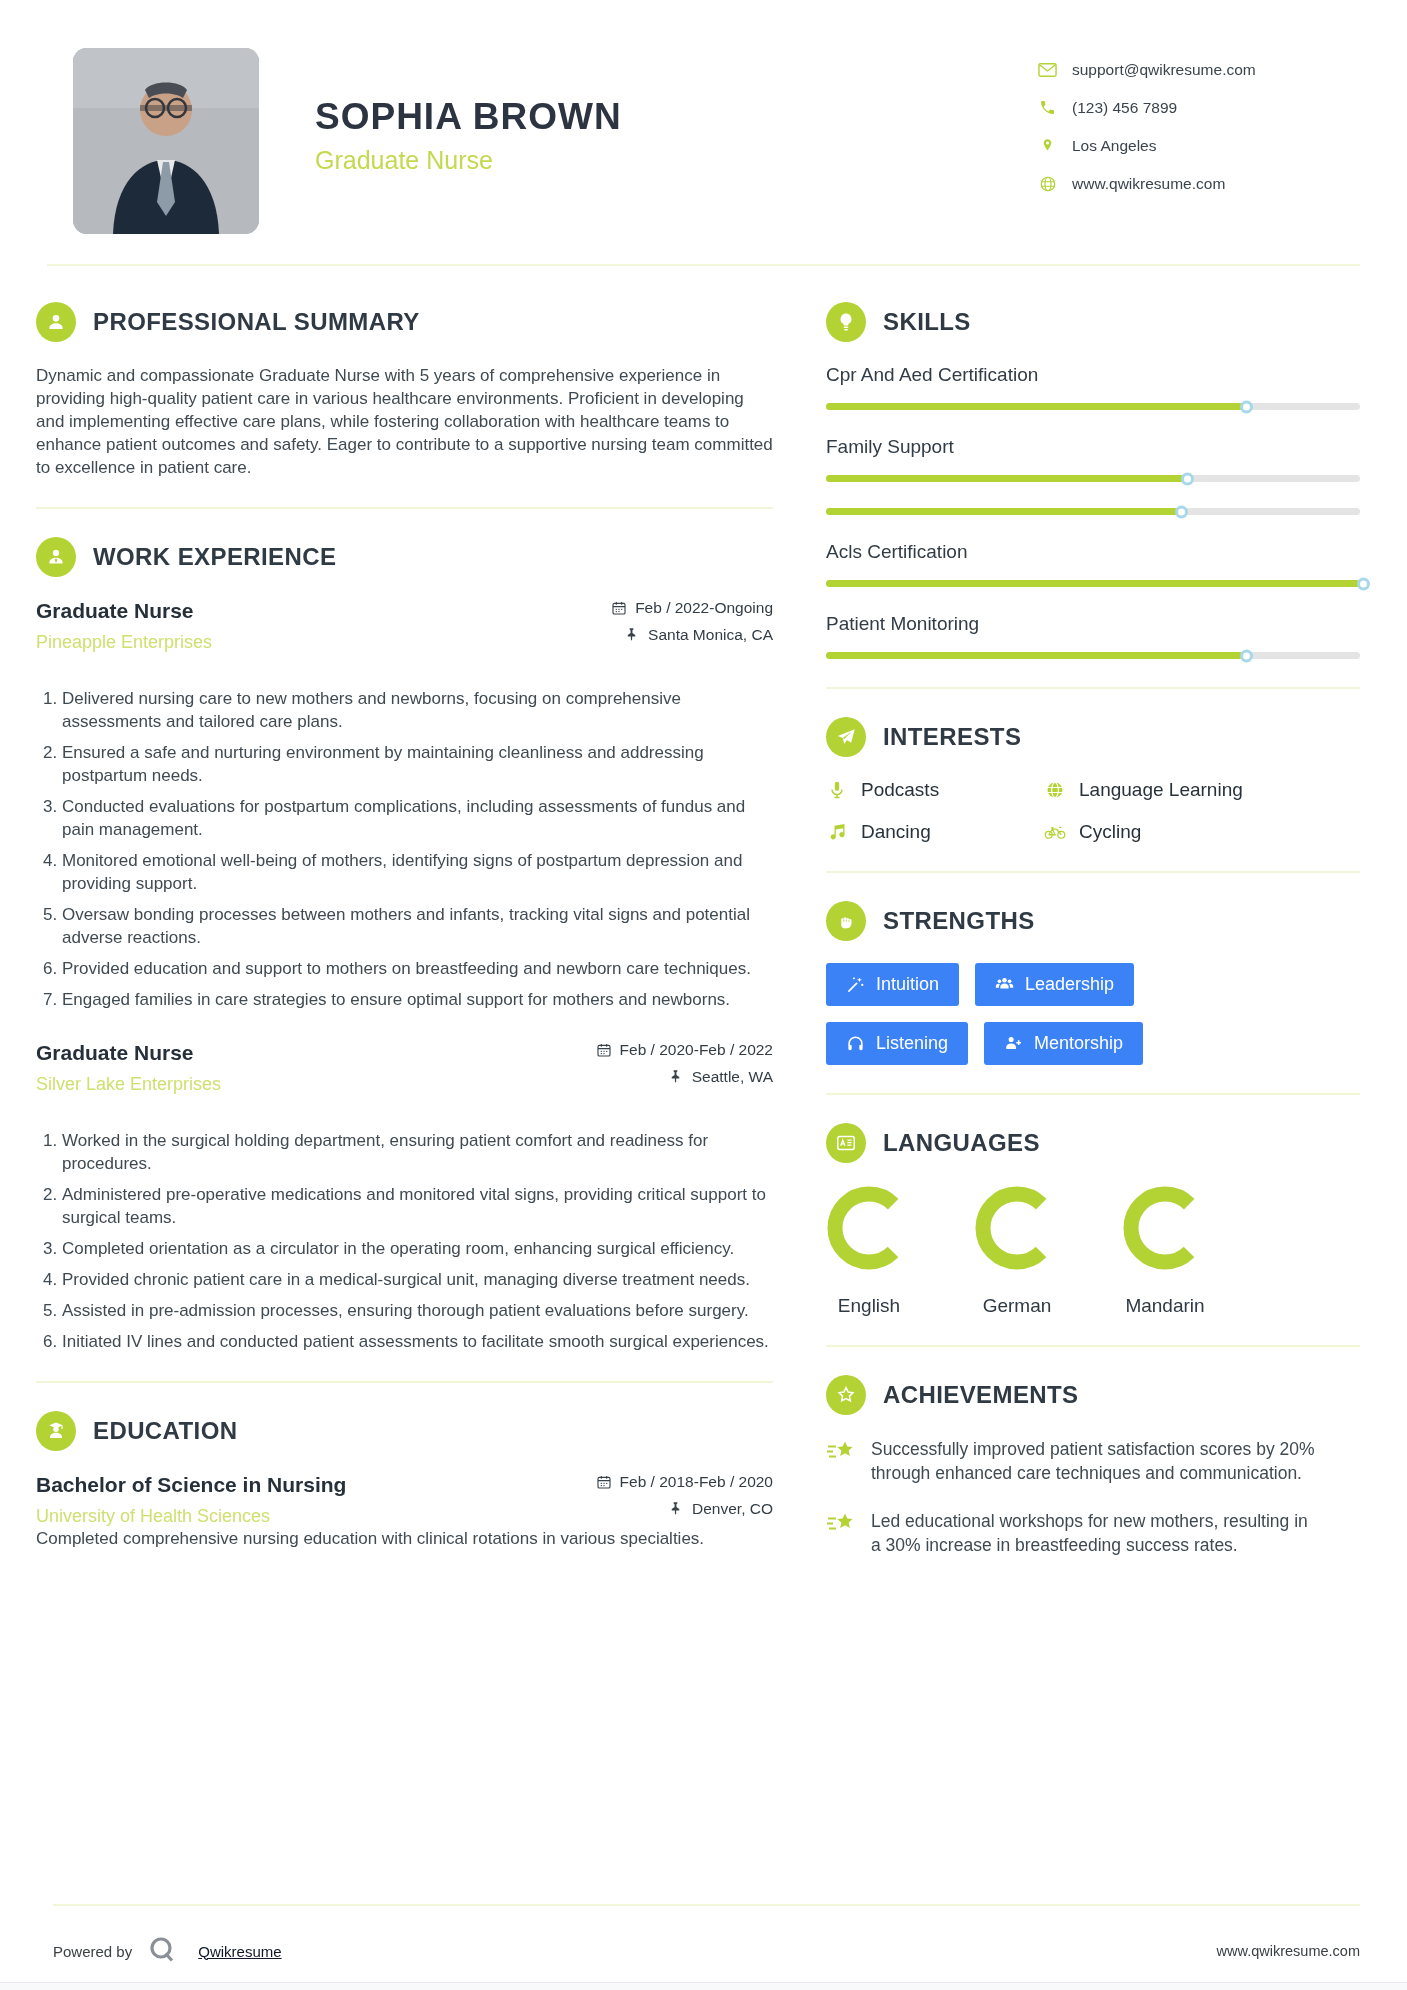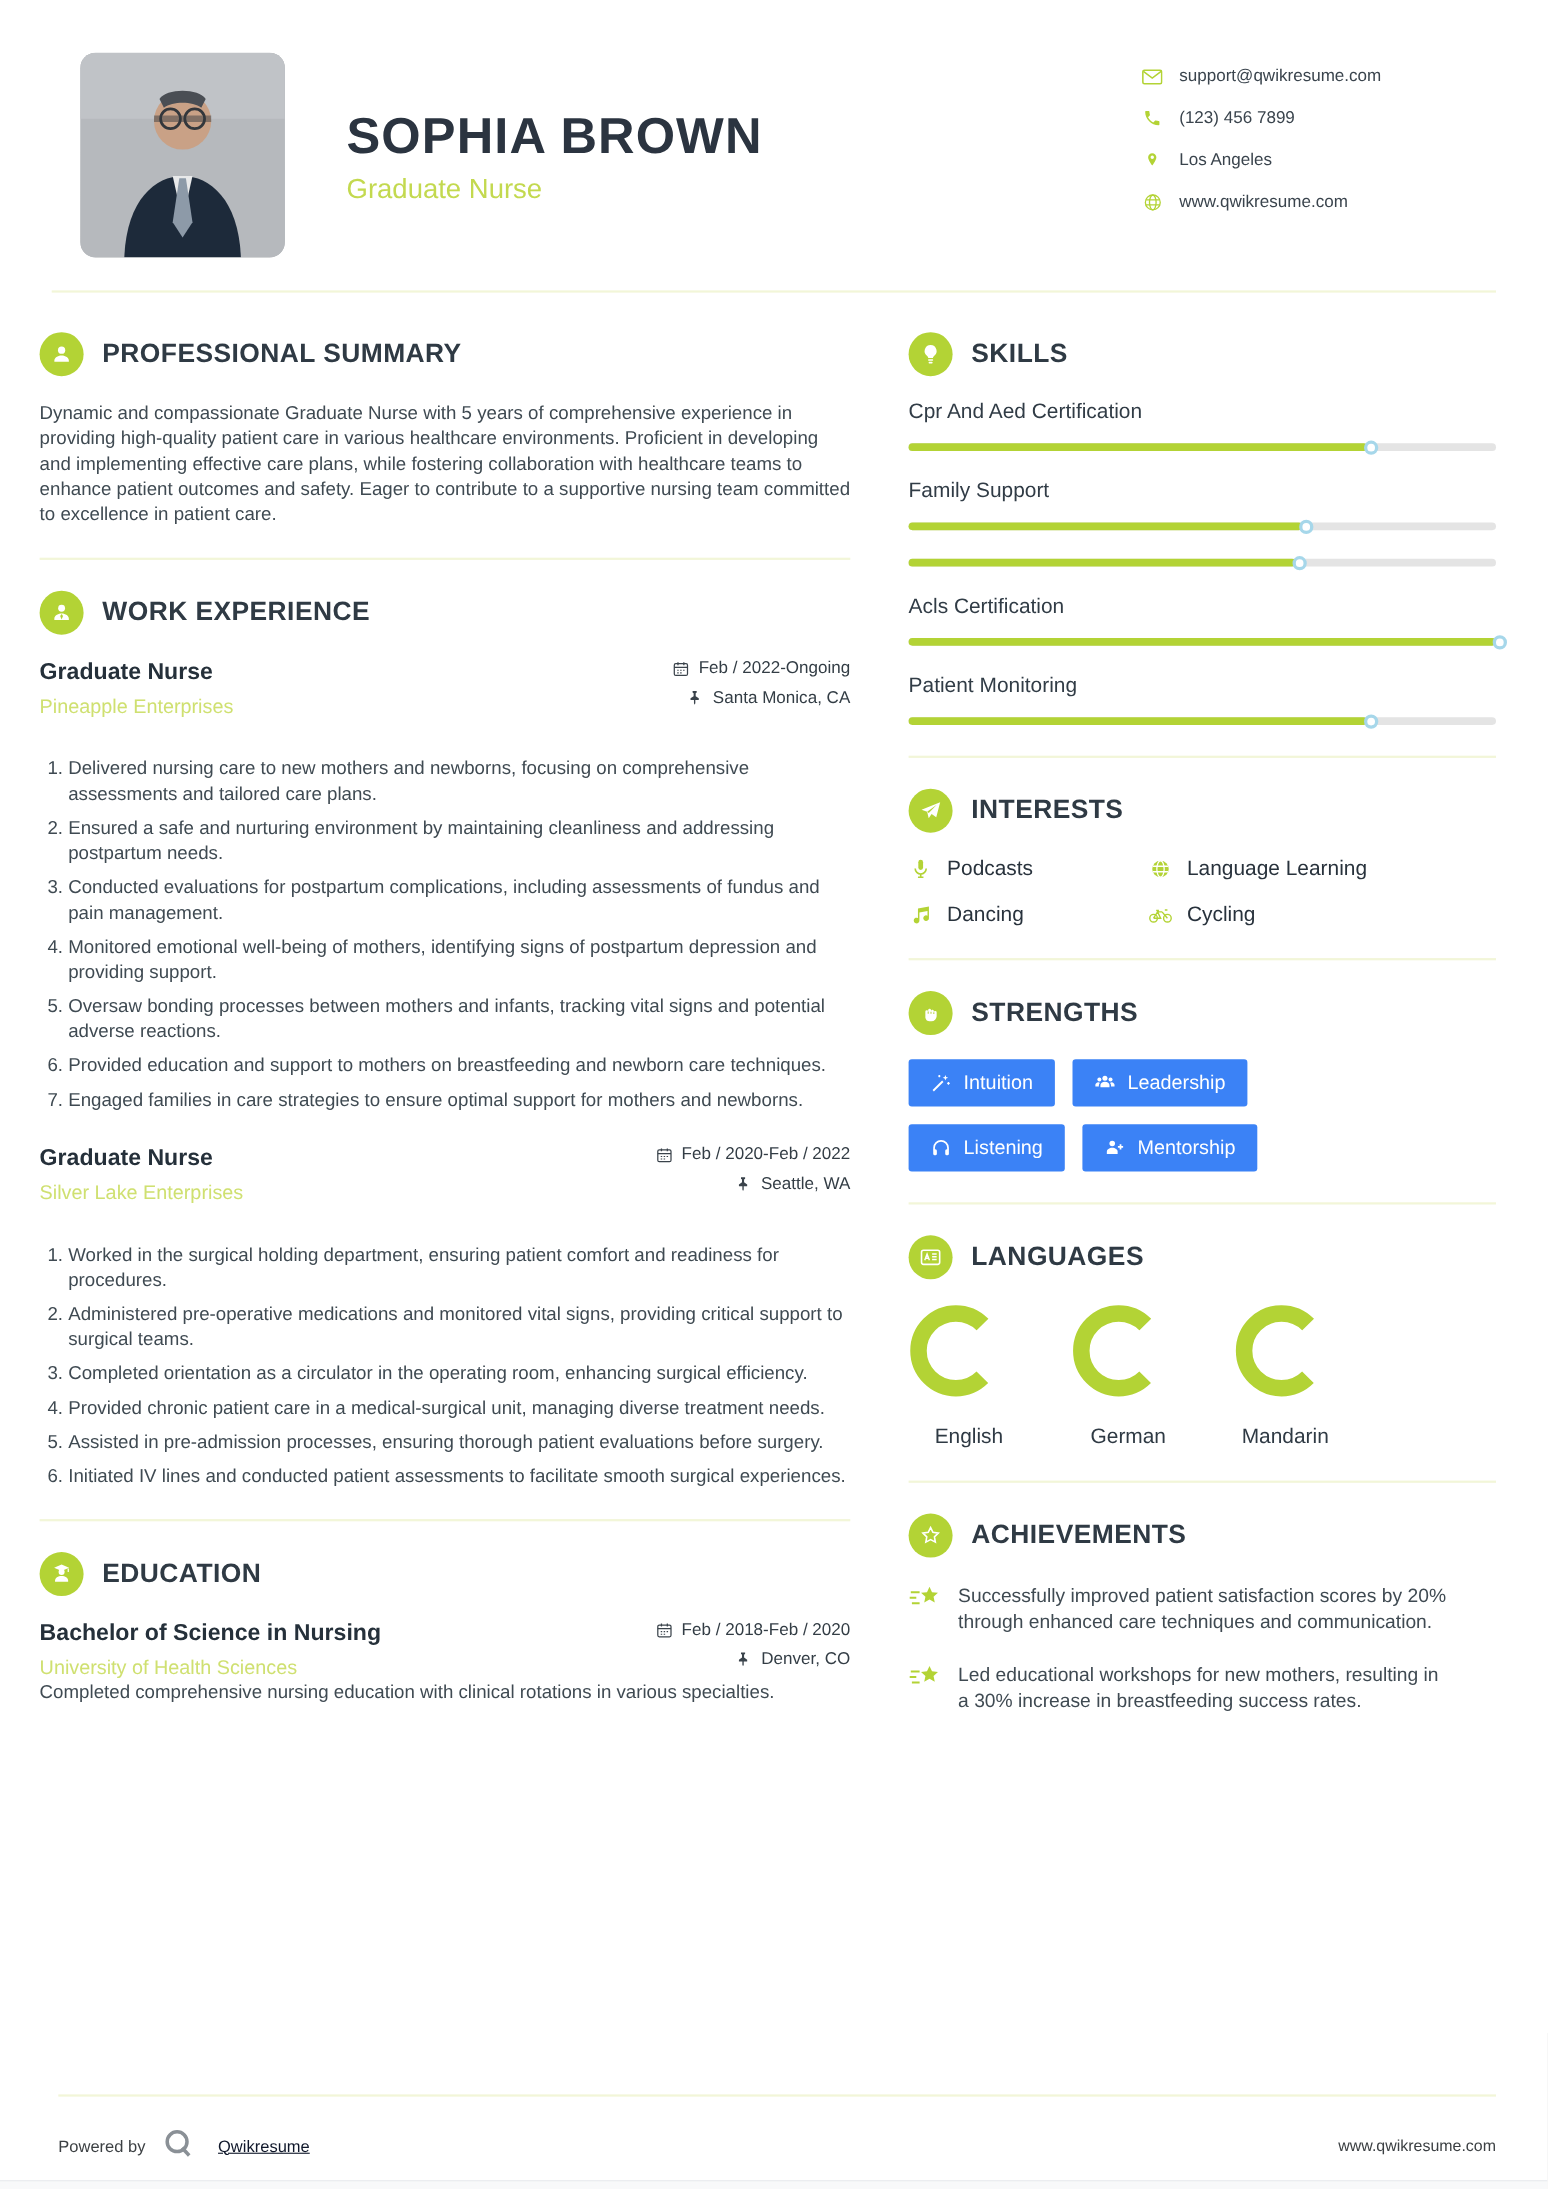--- a/index.html
+++ b/index.html
@@ -4,21 +4,21 @@
 <style>
   * { margin:0; padding:0; box-sizing:border-box; }
   body { background:#e9e9e9; font-family:"Liberation Sans", sans-serif; }
   .page { width:1407px; height:1990px; background:#ffffff; position:relative; overflow:hidden; margin:0 auto; color:#3f4a52; }
 
   
   .header { display:flex; align-items:flex-start; padding:48px 47px 0 73px; }
   .photo { width:186px; height:186px; border-radius:14px; overflow:hidden; background:linear-gradient(180deg,#c3c6ca 0%,#aeb1b5 100%); flex:0 0 auto; }
   .photo svg { display:block; }
   .id-block { margin-left:56px; padding-top:48px; }
-  .name { font-size:46px; font-weight:800; letter-spacing:1px; color:#2b3440; }
+  .name { font-size:37px; font-weight:800; letter-spacing:1px; color:#2b3440; }
   .subtitle { font-size:25px; color:#c3d94f; margin-top:8px; font-weight:500; }
   .contacts { list-style:none; margin-left:auto; padding-top:12px; width:322px; }
   .contacts li { display:flex; align-items:center; gap:15px; margin-bottom:19px; font-size:15.5px; color:#3a444d; }
   .cicon { width:19px; height:19px; display:inline-flex; align-items:center; justify-content:center; flex:0 0 auto; }
 
   .rule { border:none; border-top:2px solid #f2f6d8; margin:30px 47px 0 47px; }
 
   
   .columns { display:flex; padding:36px 47px 0 36px; gap:53px; }
   .col-left { width:737px; flex:0 0 auto; }
@@ -57,21 +57,21 @@
   .int-item { display:flex; align-items:center; gap:13px; font-size:19px; color:#28323c; }
   .iicon { width:22px; height:22px; display:inline-flex; align-items:center; justify-content:center; flex:0 0 auto; }
 
   
   .badges { display:flex; flex-wrap:wrap; gap:16px; width:420px; margin-top:6px; }
   .badge { background:#3b82f6; color:#ffffff; font-size:18px; padding:11px 20px; border-radius:3px; display:inline-flex; align-items:center; gap:11px; font-weight:500;text-align:center; }
   .bicon { width:19px; height:19px; display:inline-flex; }
 
   
   .langs { display:flex; gap:62px; margin-top:10px; }
-  .lang { width:86px; text-align:right; }
+  .lang { width:86px; text-align:center; }
   .lang-label { font-size:19px; color:#2f3a44; margin-top:20px; }
 
   
   .ach { display:flex; gap:15px; margin-bottom:24px; }
   .ach-icon { flex:0 0 auto; width:30px; height:26px; margin-top:2px; }
   .ach p { font-size:17.5px; line-height:24px; color:#3f4a52; max-width:450px; }
 
   
   .footer { position:absolute; left:0; right:0; bottom:0; }
   .footer-inner { border-top:2px solid #f2f6d8; margin:0 47px 0 53px; padding:14px 0 0 0; display:flex; align-items:center; height:78px; }

